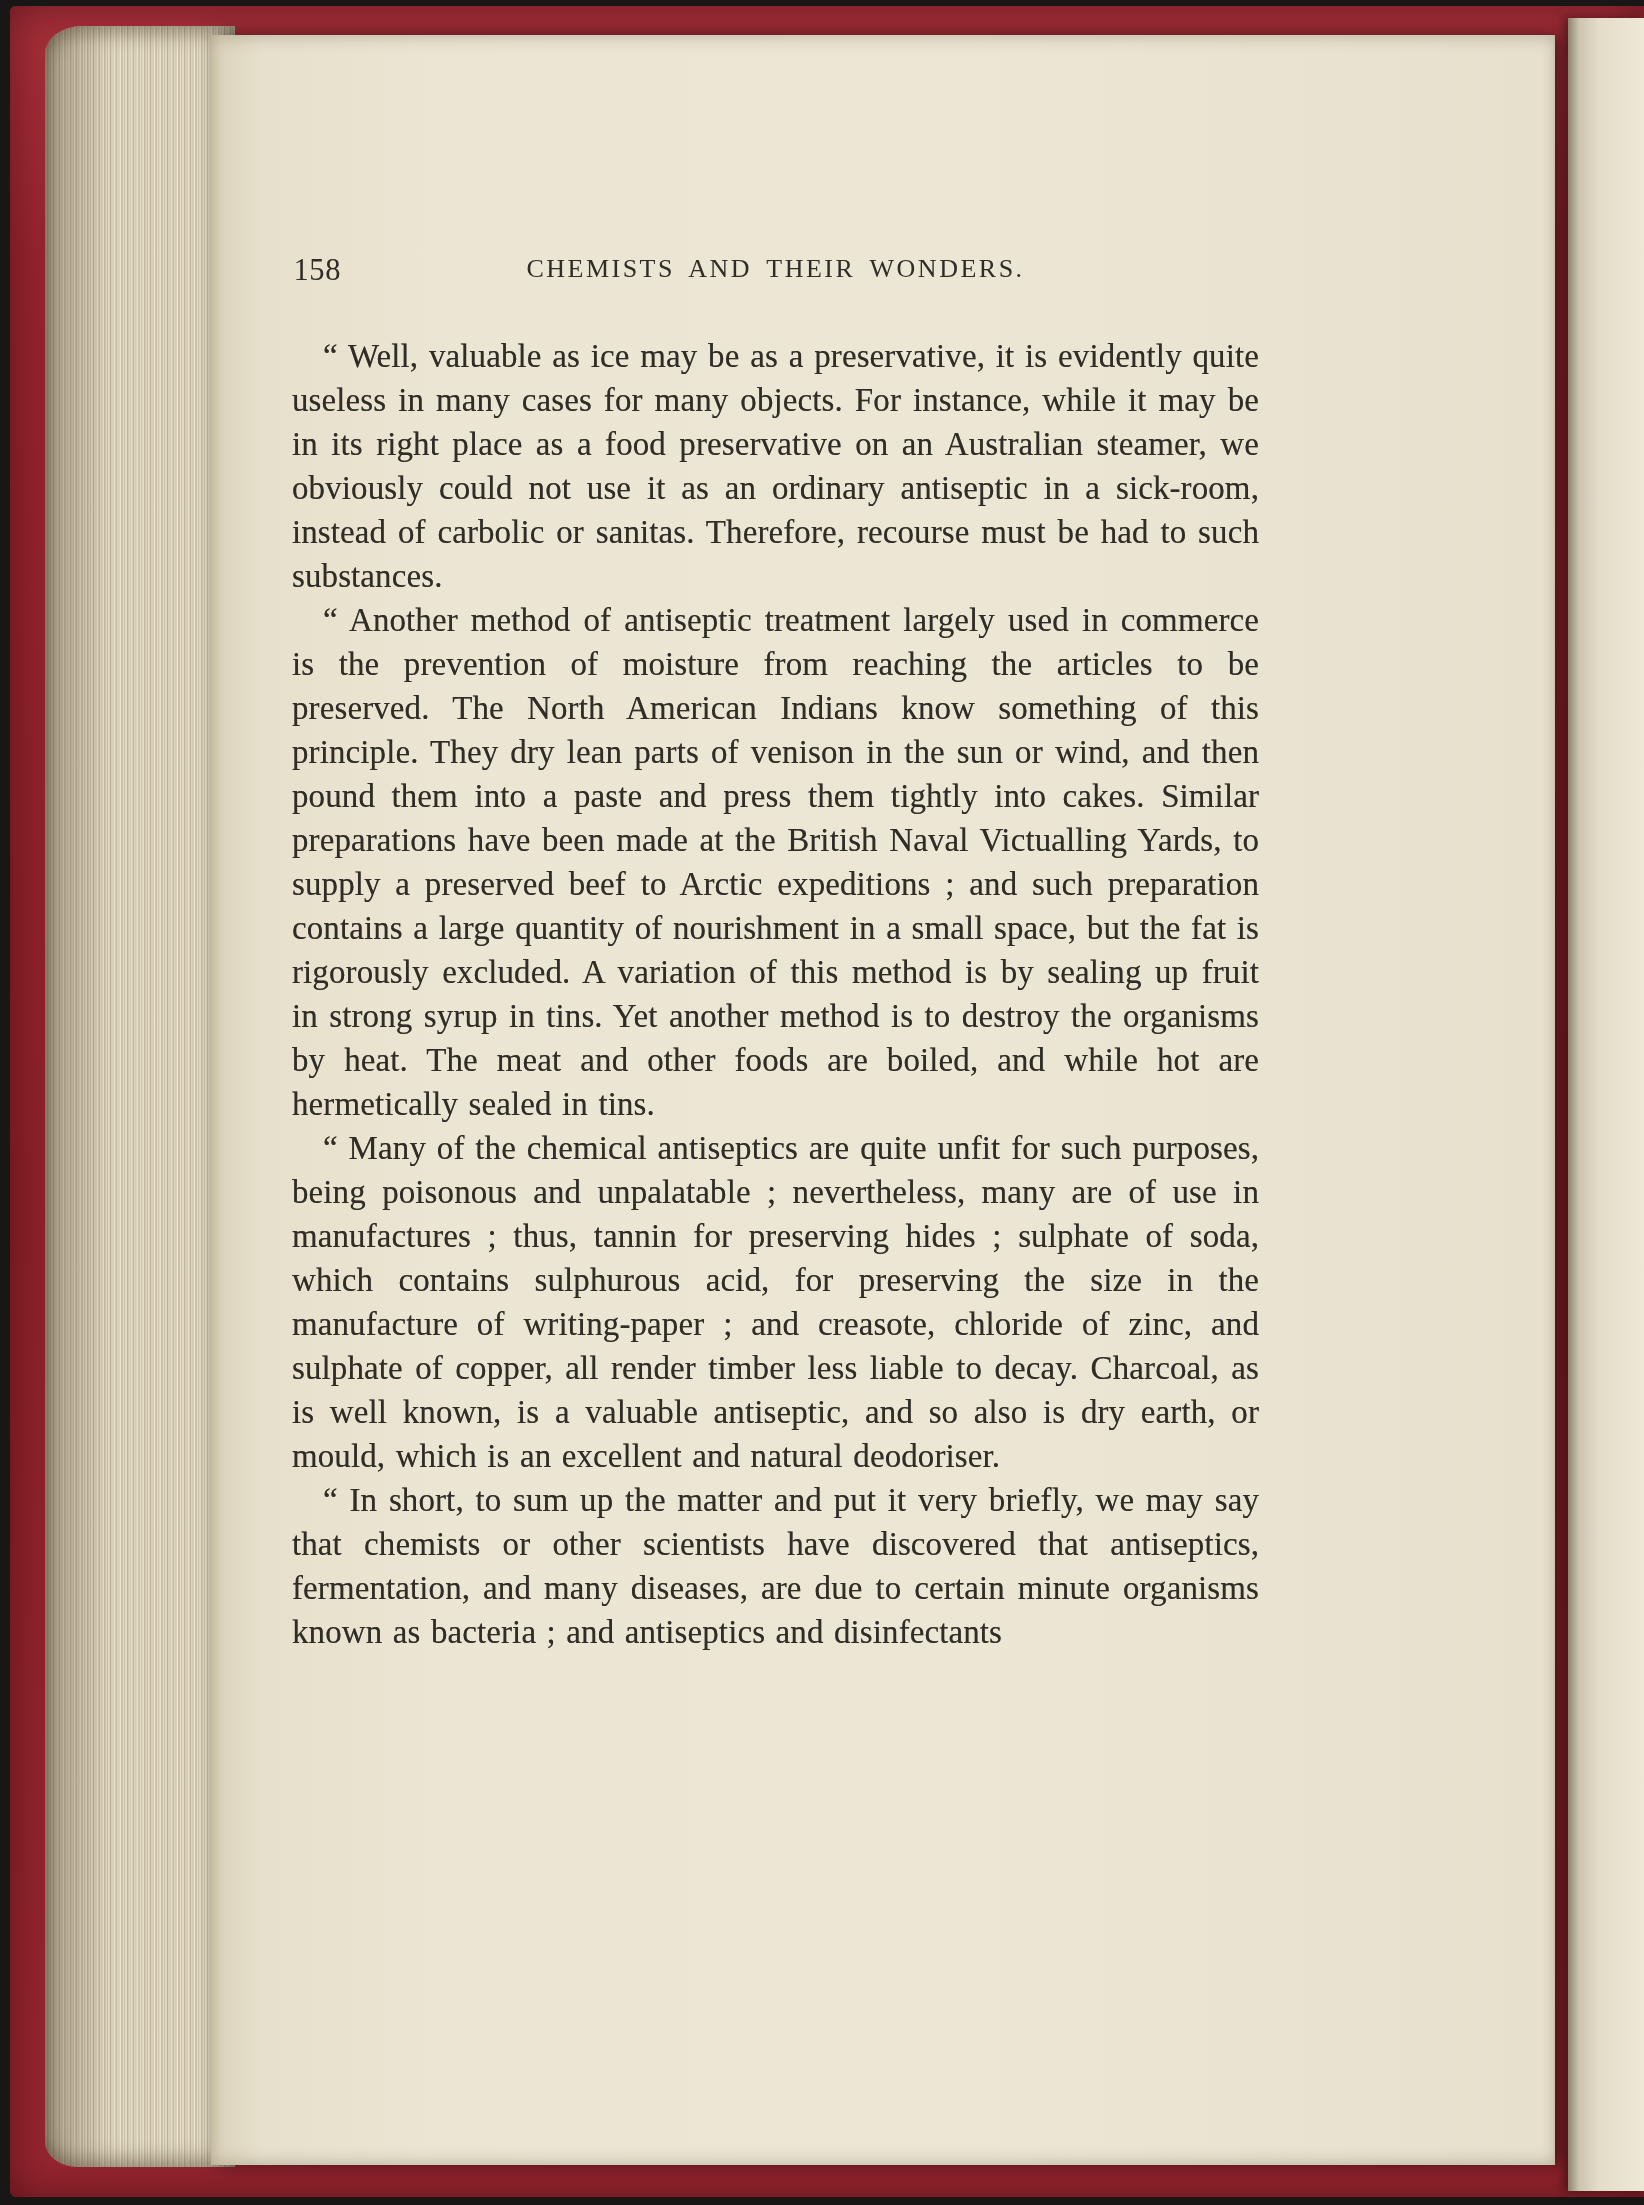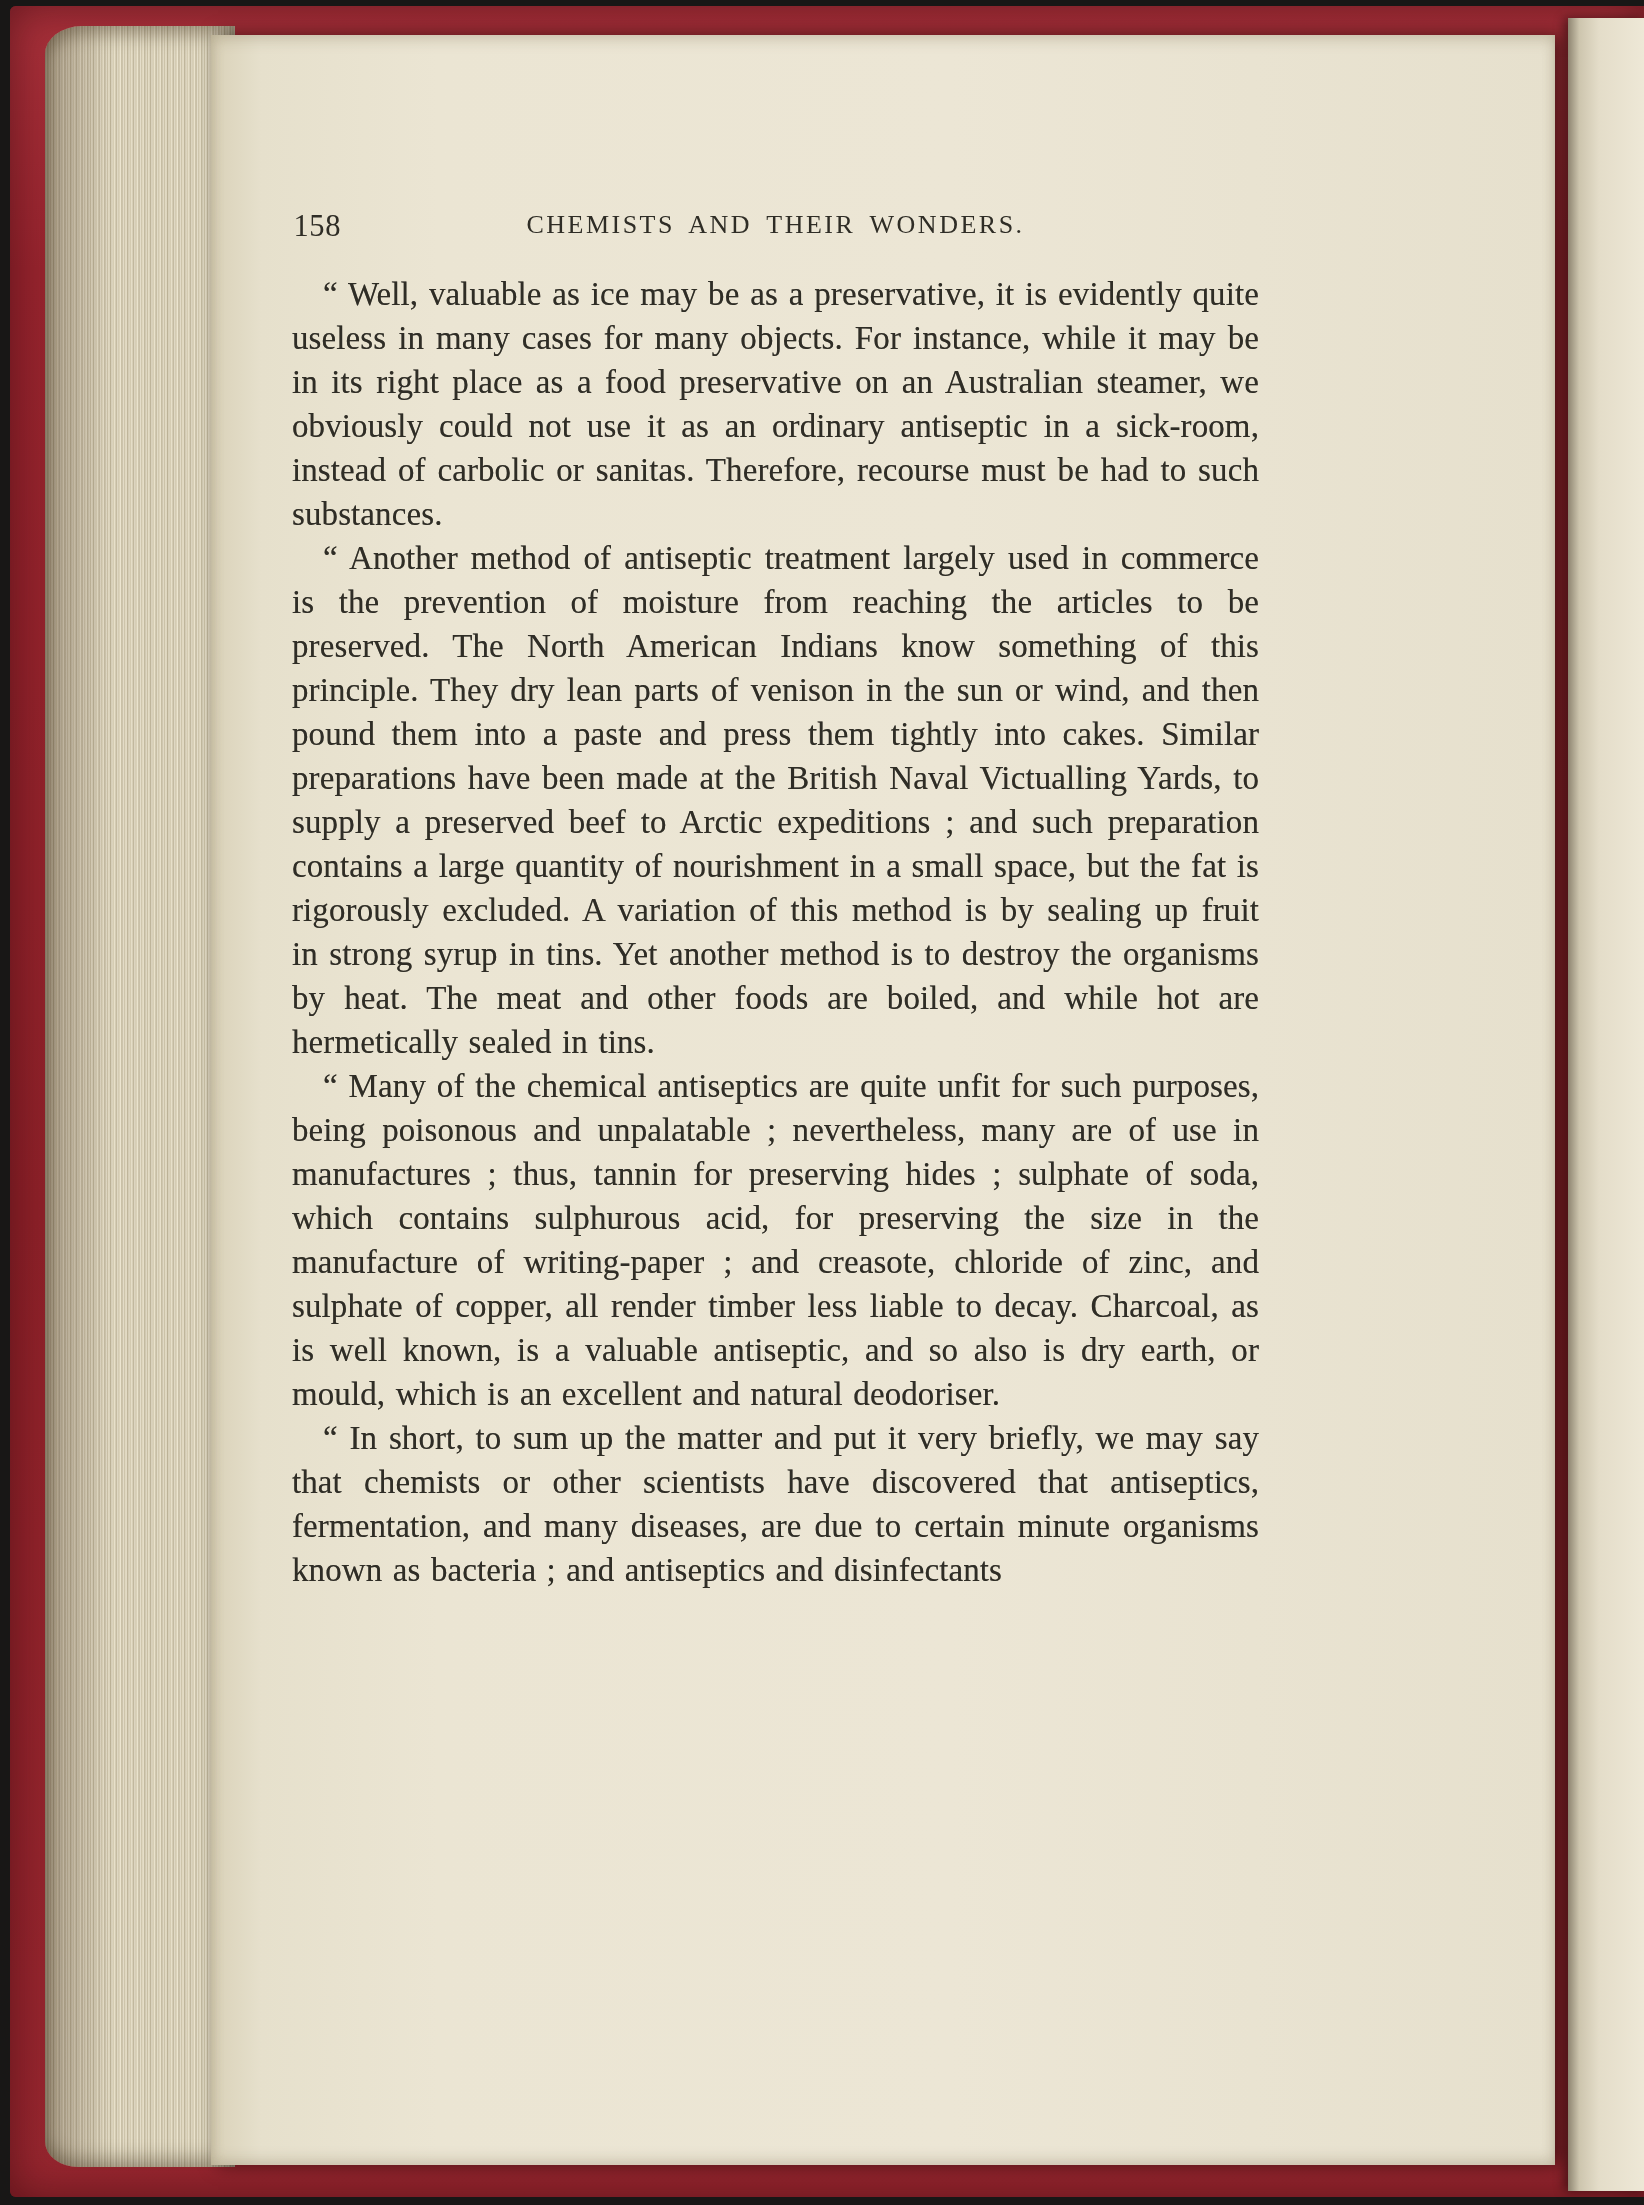--- a/index.html
+++ b/index.html
@@ -86,23 +86,24 @@
     left: 1.4px;
     top: -1.4px;
     font-size: 30.5px;
     letter-spacing: 0.7px;
   }
   .running-header {
     text-align: center;
     font-size: 26px;
     letter-spacing: 2.5px;
     word-spacing: 5.7px;
+    margin-top: 44px;
   }
   .body-text {
-    margin-top: 25px;
+    margin-top: 43px;
     font-size: 33px;
     line-height: 44px;
     text-align: justify;
     word-spacing: 2.1px;
     letter-spacing: 0.1px;
   }
   .body-text p {
     margin: 0;
     text-indent: 31px;
     text-shadow: 0 0 0.4px rgba(47, 45, 38, 0.55);

